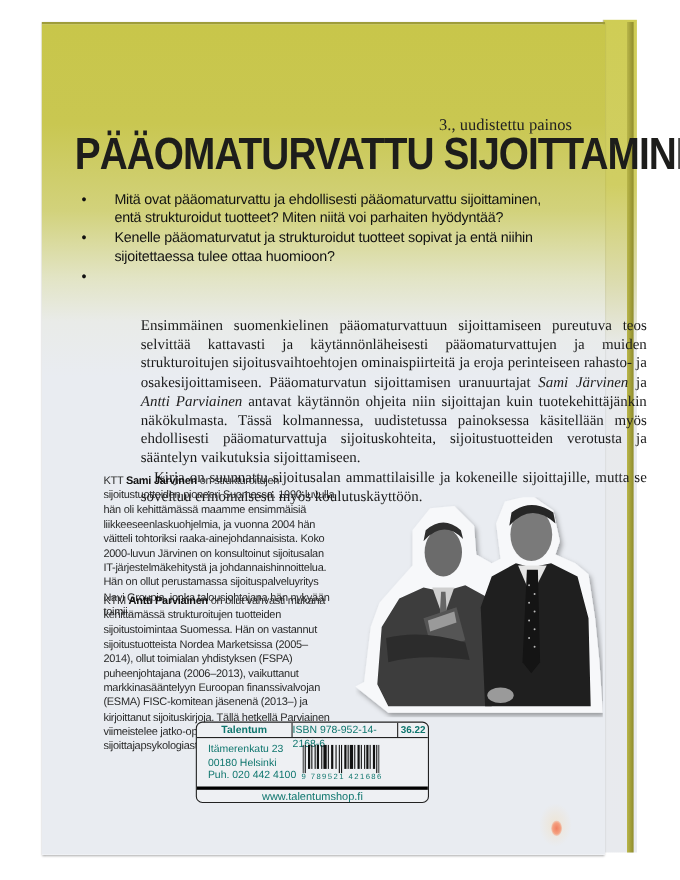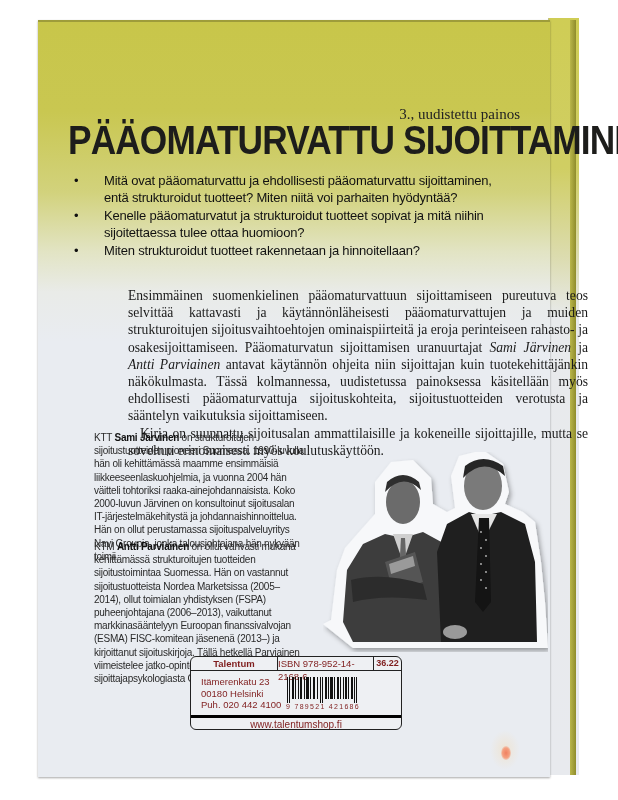--- a/index.html
+++ b/index.html
@@ -52,23 +52,23 @@
       font-family: "Liberation Sans", sans-serif; font-size: 10px; color: #2a2a2a; line-height: 13.2px;
       letter-spacing: -0.25px;
     }
     .bio b { font-weight: bold; color: #111; }
     .bio1 { top: 409px; }
     .bio2 { top: 518px; }
     .photo {
       position: absolute; left: 285px; top: 430px; width: 225px; height: 200px;
     }
     .barcode-box {
-      position: absolute; left: 190px; top: 656px; width: 210px; height: 72px;
+      position: absolute; left: 178px; top: 656px; width: 210px; height: 72px;
       border: 1.5px solid #222; border-radius: 6px; background: #eef0f3; overflow: hidden;
-      font-family: "Liberation Sans", sans-serif; color: #7f1d1d;
+      font-family: "Liberation Sans", sans-serif; color: #0f766e;
     }
     .bb-row1 { display: flex; height: 13px; border-bottom: 1px solid #222; font-size: 9.5px; line-height: 13px; }
     .bb-publisher { width: 86px; text-align: center; font-weight: bold; border-right: 1px solid #222; }
     .bb-isbn { width: 95px; border-right: 1px solid #222; }
     .bb-code { flex: 1; text-align: center; font-size: 9px; font-weight: bold; }
     .bb-mid { position: relative; height: 44px; border-bottom: 3px solid #000000; }
     .bb-address { position: absolute; left: 10px; top: 5px; font-size: 9.5px; line-height: 11.5px; }
     .bb-barcode { position: absolute; left: 96px; top: 6px; width: 70px; height: 26px; }
     .bb-digits { position: absolute; left: 95px; top: 32px; font-size: 7px; letter-spacing: 1.3px; }
     .bb-url { height: 13px; text-align: center; font-size: 10px; line-height: 13px; }
@@ -87,22 +87,22 @@
 
 <div class="spine"></div>
 <div class="spine-edge"></div>
 
 <div class="cover">
   <div class="edition">3., uudistettu painos</div>
   <div class="title">PÄÄOMATURVATTU SIJOITTAMINEN</div>
 
   <ul class="bullets">
     <li><span class="dot">•</span><span>Mitä ovat pääomaturvattu ja ehdollisesti pääomaturvattu sijoittaminen, entä strukturoidut tuotteet? Miten niitä voi parhaiten hyödyntää?</span></li>
-    <li><span class="dot">•</span><span>Kenelle pääomaturvatut ja strukturoidut tuotteet sopivat ja mitä niihin sijoitettaessa tulee ottaa huomioon?</span></li>
-    <li><span class="dot">•</span><span>Miten strukturoidut tuotteet rakennetaan ja hinnoitellaan?</span></li>
+    <li><span class="dot">•</span><span>Kenelle pääomaturvatut ja strukturoidut tuotteet sopivat ja entä niihin sijoitettaessa tulee ottaa huomioon?</span></li>
+    <li><span class="dot">•</span></li>
   </ul>
 
   <div class="blurb">
     <p><span>Ensimmäinen suomenkielinen pääomaturvattuun sijoittamiseen pureutuva teos selvittää kattavasti ja käytännönläheisesti pääomaturvattujen ja muiden strukturoitujen sijoitusvaihtoehtojen ominaispiirteitä ja eroja perinteiseen rahasto- ja osakesijoittamiseen. Pääomaturvatun sijoittamisen uranuurtajat </span><i>Sami Järvinen</i><span> ja </span><i>Antti Parviainen</i><span> antavat käytännön ohjeita niin sijoittajan kuin tuotekehittäjänkin näkökulmasta. Tässä kolmannessa, uudistetussa painoksessa käsitellään myös ehdollisesti pääomaturvattuja sijoituskohteita, sijoitustuotteiden verotusta ja sääntelyn vaikutuksia sijoittamiseen.</span></p>
     <p>Kirja on suunnattu sijoitusalan ammattilaisille ja kokeneille sijoittajille, mutta se soveltuu erinomaisesti myös koulutuskäyttöön.</p>
   </div>
 
   <div class="bio bio1"><span>KTT </span><b>Sami Järvinen</b><span> on strukturoitujen sijoitustuotteiden pioneeri Suomessa. 1990-luvulla hän oli kehittämässä maamme ensimmäisiä liikkeeseenlaskuohjelmia, ja vuonna 2004 hän väitteli tohtoriksi raaka-ainejohdannaisista. Koko 2000-luvun Järvinen on konsultoinut sijoitusalan IT-järjestelmäkehitystä ja johdannaishinnoittelua. Hän on ollut perustamassa sijoituspalveluyritys Navi Groupia, jonka talousjohtajana hän nykyään toimii.</span></div>
 
   <div class="bio bio2"><span>KTM </span><b>Antti Parviainen</b><span> on ollut vahvasti mukana kehittämässä strukturoitujen tuotteiden sijoitustoimintaa Suomessa. Hän on vastannut sijoitustuotteista Nordea Marketsissa (2005–2014), ollut toimialan yhdistyksen (FSPA) puheenjohtajana (2006–2013), vaikuttanut markkinasääntelyyn Euroopan finanssivalvojan (ESMA) FISC-komitean jäsenenä (2013–) ja kirjoittanut sijoituskirjoja. Tällä hetkellä Parviainen viimeistelee jatko-opintojaan ja tekee tutkimusta sijoittajapsykologiasta Oulun yliopistossa.</span></div>

